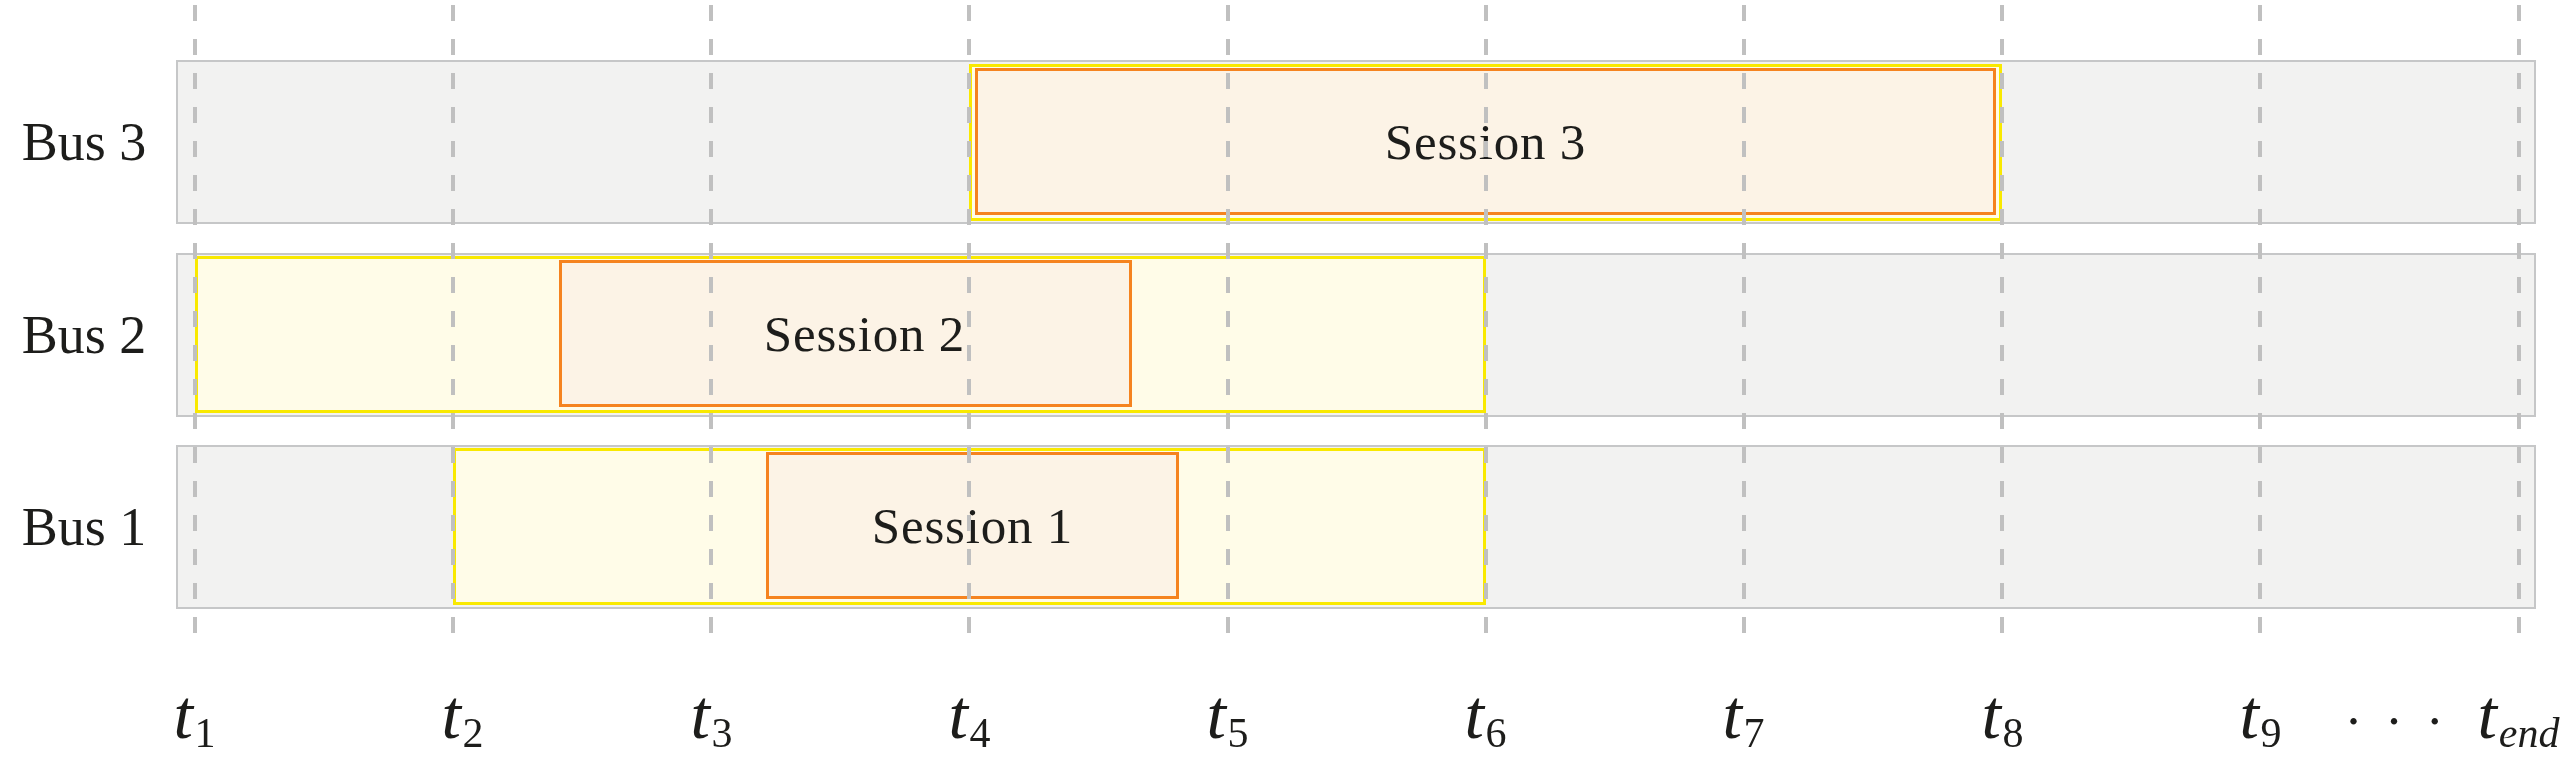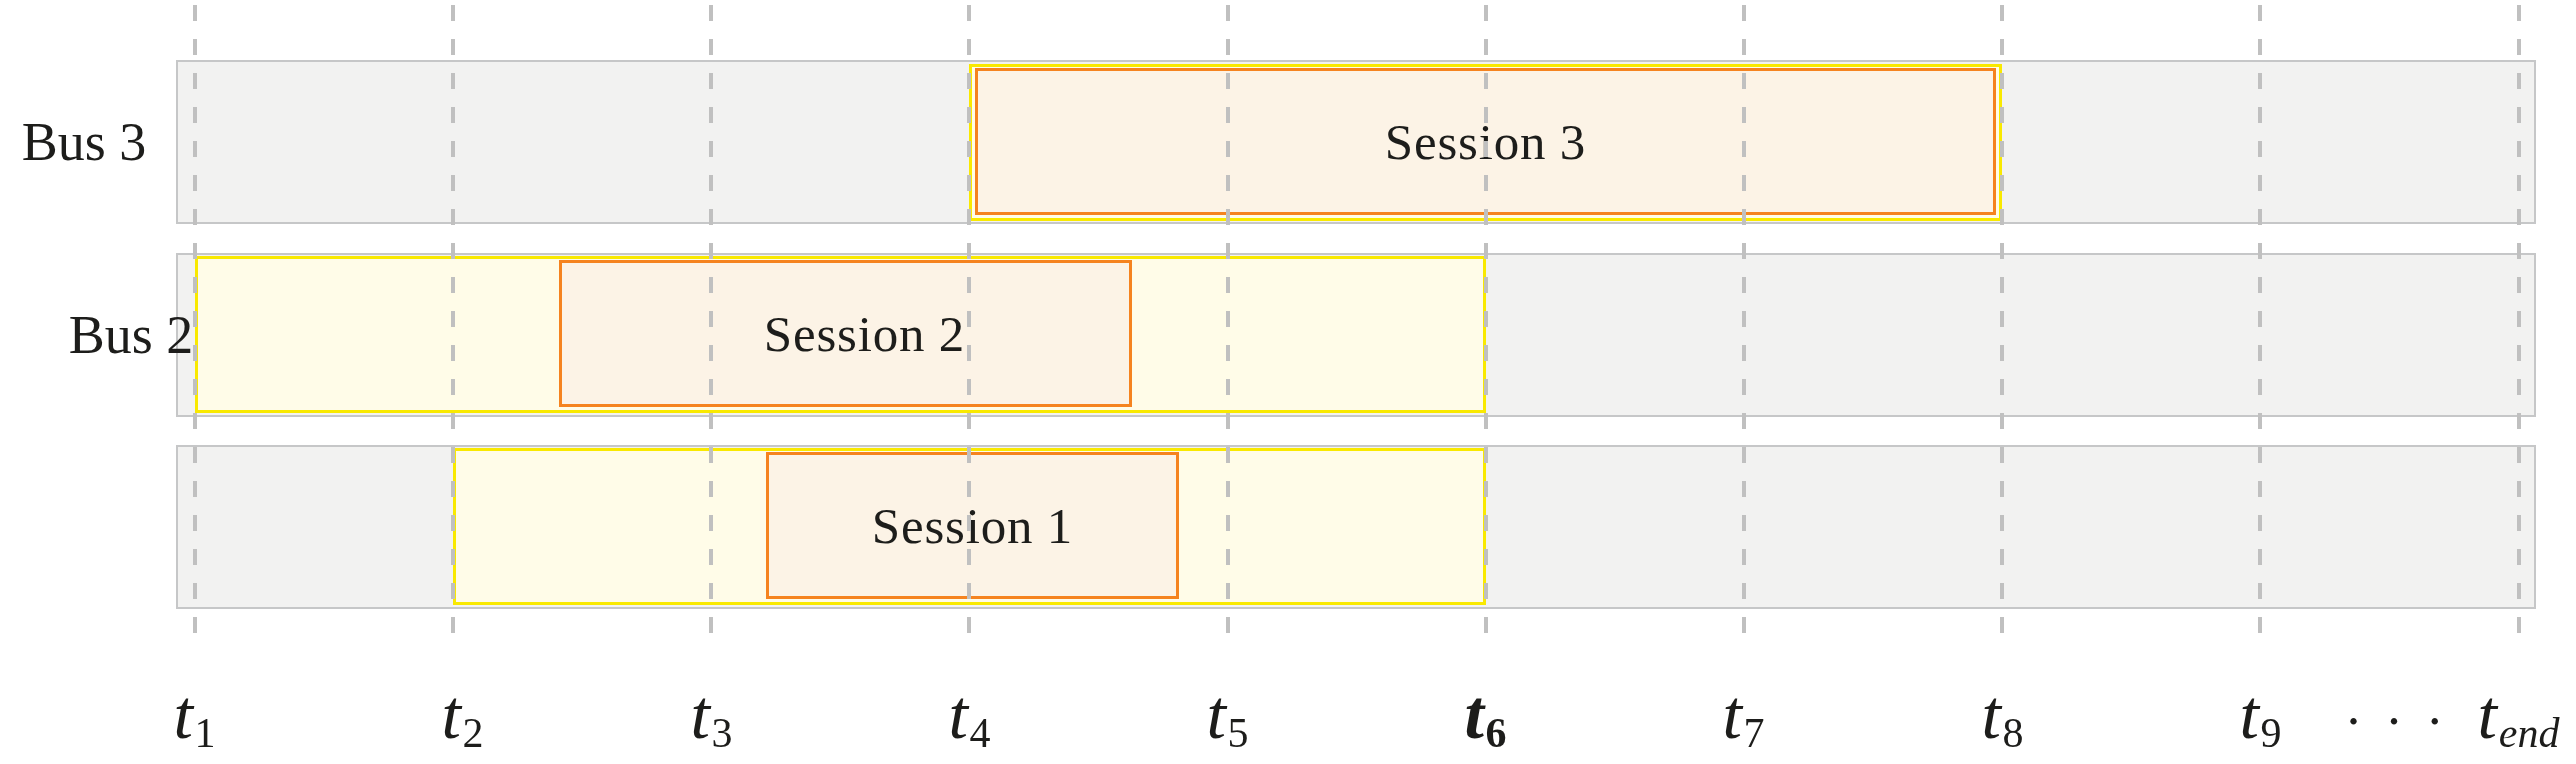--- a/index.html
+++ b/index.html
@@ -115,38 +115,39 @@
     <div class="window" style="left: 969px; top: 64px; width: 1033px; height: 157px;"></div>
     <div class="session" style="left: 975px; top: 68px; width: 1021px; height: 147px;">
       <div class="session-label">Session 3</div>
     </div>
     <div class="bus-label" style="left: 0px; top: 60px; width: 168px; height: 164px;">Bus 3</div>
     <div class="bus-row" style="left: 176px; top: 253px; width: 2360px; height: 164px;"></div>
     <div class="window" style="left: 195px; top: 256px; width: 1291px; height: 157px;"></div>
     <div class="session" style="left: 559px; top: 260px; width: 573px; height: 147px; padding-left: 38px;">
       <div class="session-label">Session 2</div>
     </div>
-    <div class="bus-label" style="left: 0px; top: 253px; width: 168px; height: 164px; margin-left: 47px;">Bus 2</div>
+    <div class="bus-label" style="left: 0px; top: 253px; width: 168px; height: 164px;">Bus 2</div>
     <div class="bus-row" style="left: 176px; top: 445px; width: 2360px; height: 164px;"></div>
     <div class="window" style="left: 453px; top: 448px; width: 1033px; height: 157px;"></div>
     <div class="session" style="left: 766px; top: 452px; width: 413px; height: 147px;">
       <div class="session-label">Session 1</div>
     </div>
+    <div class="bus-label" style="left: 0px; top: 445px; width: 168px; height: 164px;">Bus 1</div>
     <div class="gridline" style="left: 193px; top: 5.1px; height: 644px;"></div>
     <div class="tick" style="left: 93px; top: 675px; width: 203px;"><span>t</span><span class="sub">1</span></div>
     <div class="gridline" style="left: 451px; top: 5.1px; height: 644px;"></div>
     <div class="tick" style="left: 361px; top: 675px; width: 203px;"><span>t</span><span class="sub">2</span></div>
     <div class="gridline" style="left: 709px; top: 5.1px; height: 644px;"></div>
     <div class="tick" style="left: 610px; top: 675px; width: 203px;"><span>t</span><span class="sub">3</span></div>
     <div class="gridline" style="left: 967px; top: 5.1px; height: 644px;"></div>
     <div class="tick" style="left: 868px; top: 675px; width: 203px;"><span>t</span><span class="sub">4</span></div>
     <div class="gridline" style="left: 1226px; top: 5.1px; height: 644px;"></div>
     <div class="tick" style="left: 1126px; top: 675px; width: 203px;"><span>t</span><span class="sub">5</span></div>
     <div class="gridline" style="left: 1484px; top: 5.1px; height: 644px;"></div>
-    <div class="tick" style="left: 1384px; top: 675px; width: 203px; font-weight: bold;"><span>t</span><span class="sub">6</span></div>
+    <div class="tick" style="left: 1384px; top: 675px; width: 203px;"><span>t</span><span class="sub">6</span></div>
     <div class="gridline" style="left: 1742px; top: 5.1px; height: 644px;"></div>
     <div class="tick" style="left: 1642px; top: 675px; width: 203px;"><span>t</span><span class="sub">7</span></div>
     <div class="gridline" style="left: 2000px; top: 5.1px; height: 644px;"></div>
     <div class="tick" style="left: 1901px; top: 675px; width: 203px;"><span>t</span><span class="sub">8</span></div>
     <div class="gridline" style="left: 2258px; top: 5.1px; height: 644px;"></div>
     <div class="tick" style="left: 2159px; top: 675px; width: 203px;"><span>t</span><span class="sub">9</span></div>
     <div class="gridline" style="left: 2517px; top: 5.1px; height: 644px;"></div>
     <div class="tick" style="left: 2417px; top: 675px; width: 203px;"><span>t</span><span class="sub italic">end</span></div>
     <div class="ellipsis" style="left: 2321px; top: 675px; width: 153px;">. . .</div>
   </div>

